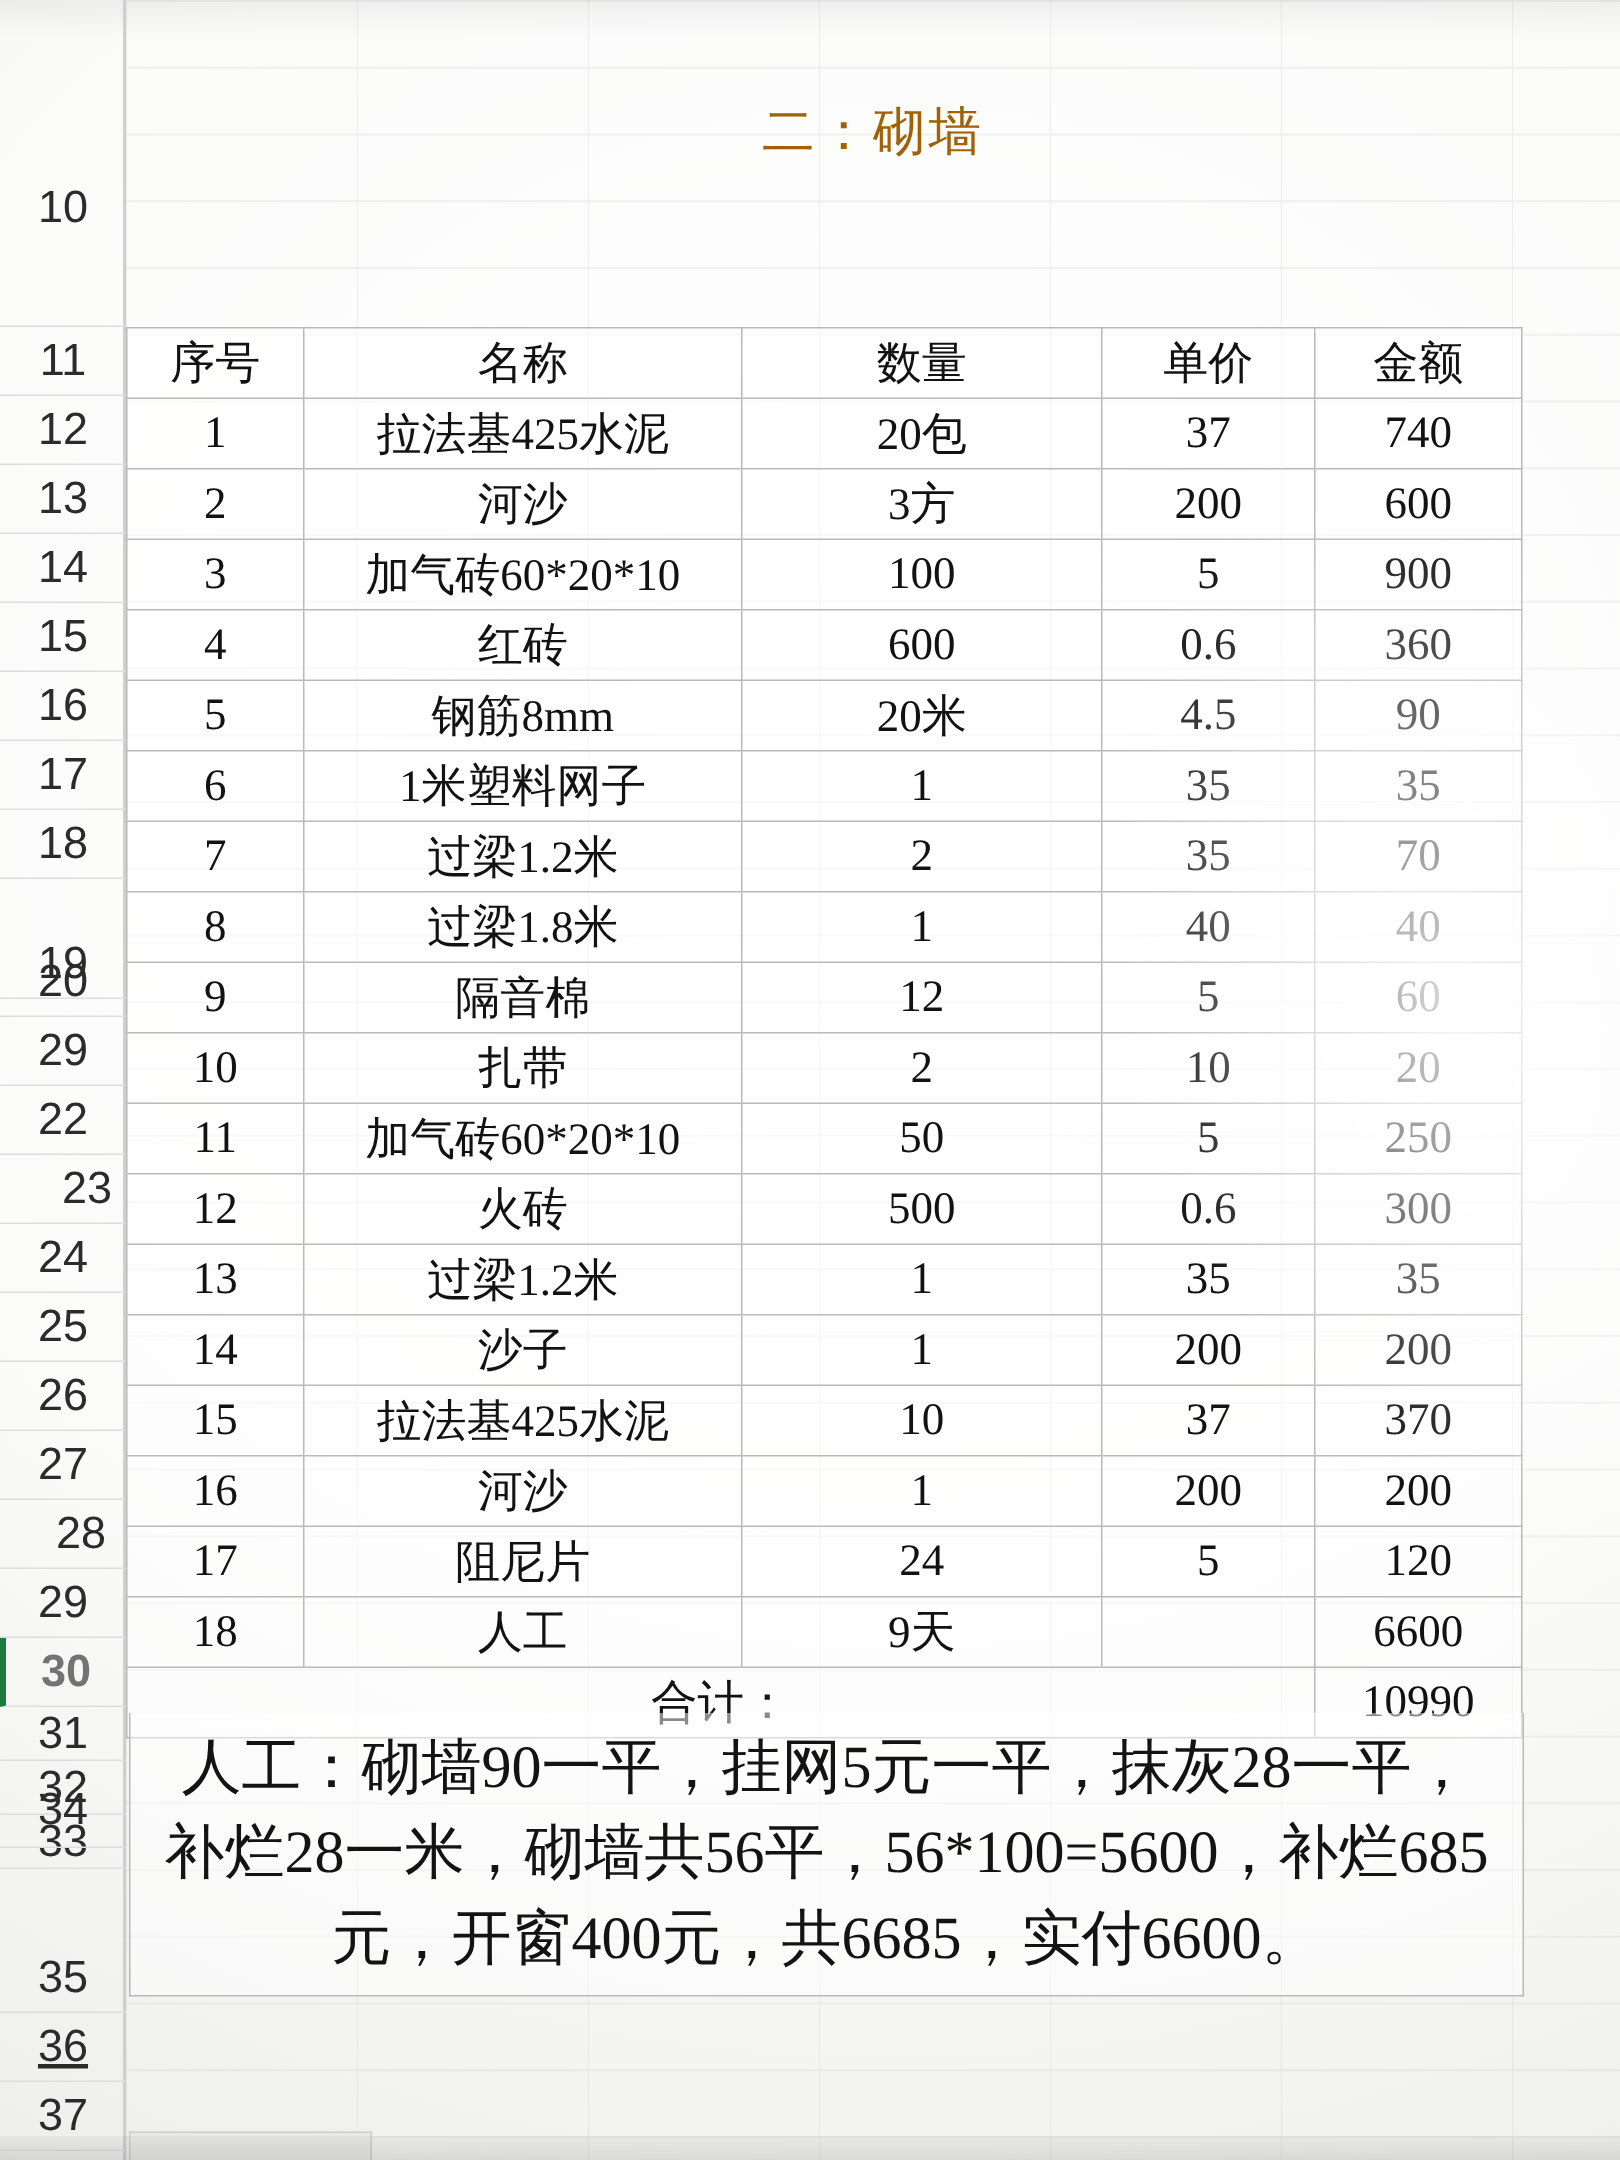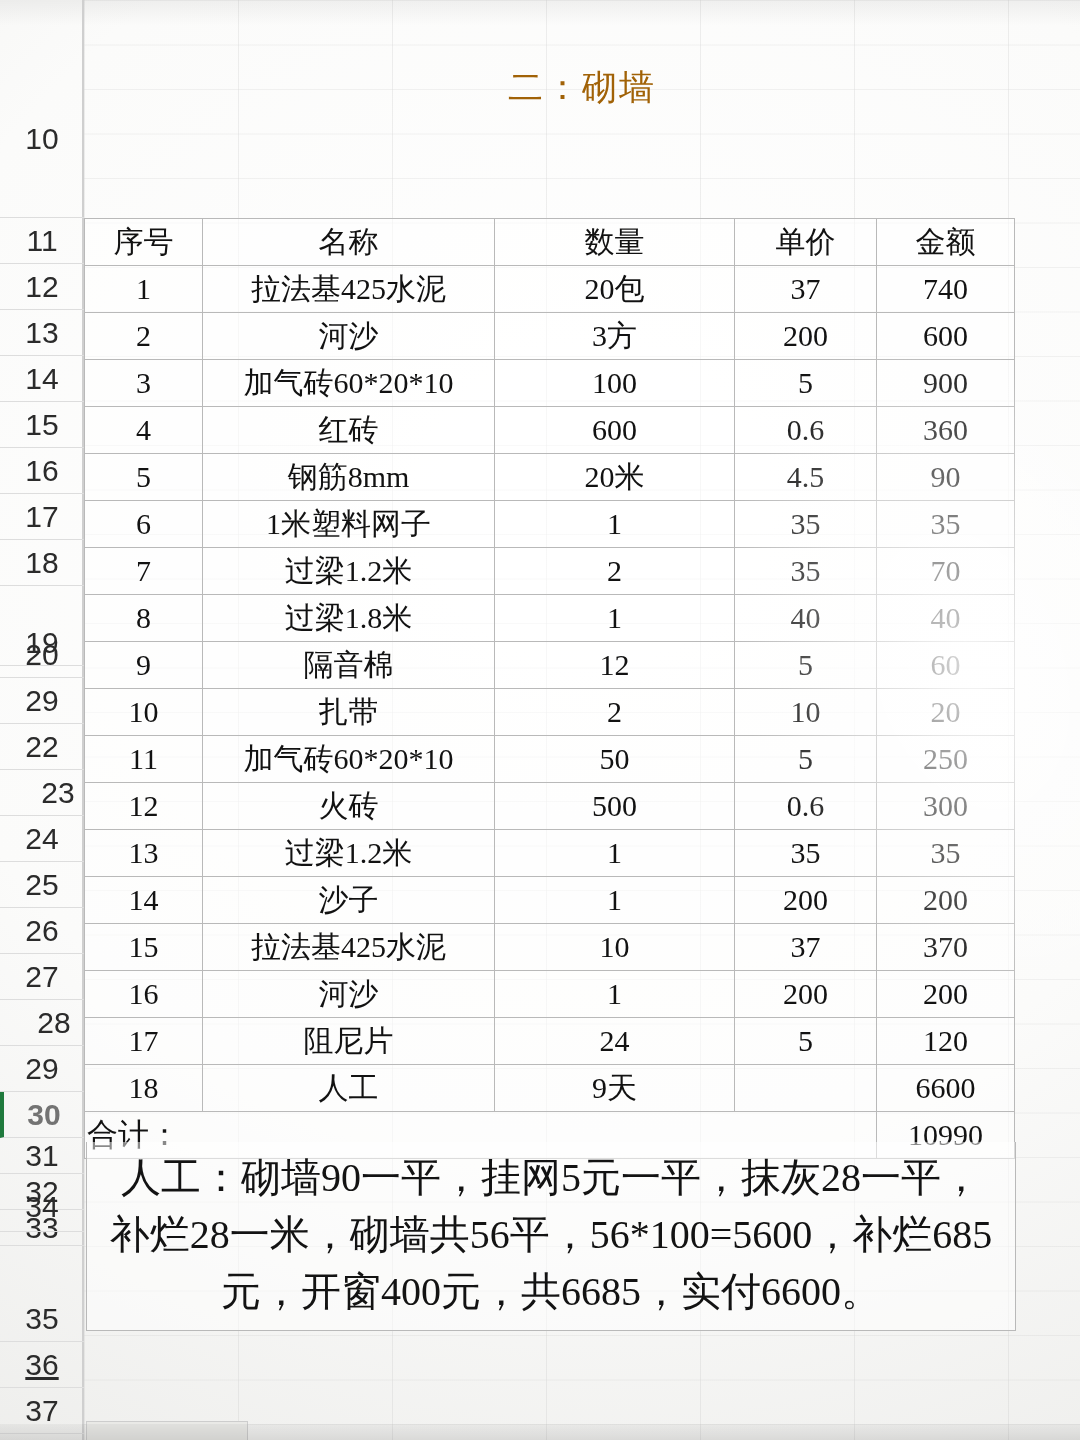--- a/index.html
+++ b/index.html
@@ -118,21 +118,21 @@
   }
   .col-idx   { width: 118px; }
   .col-name  { width: 292px; }
   .col-qty   { width: 240px; }
   .col-price { width: 142px; }
   .col-amt   { width: 138px; }
 
   thead td { font-size: 31px; }
 
   .total-row td.total-label {
-    text-align: left;
+    text-align: center;
     font-size: 31px;
   }
 
   .note {
     position: absolute;
     left: 86px;
     top: 1142px;
     width: 930px;
     box-sizing: border-box;
     padding: 8px 22px 10px 22px;

